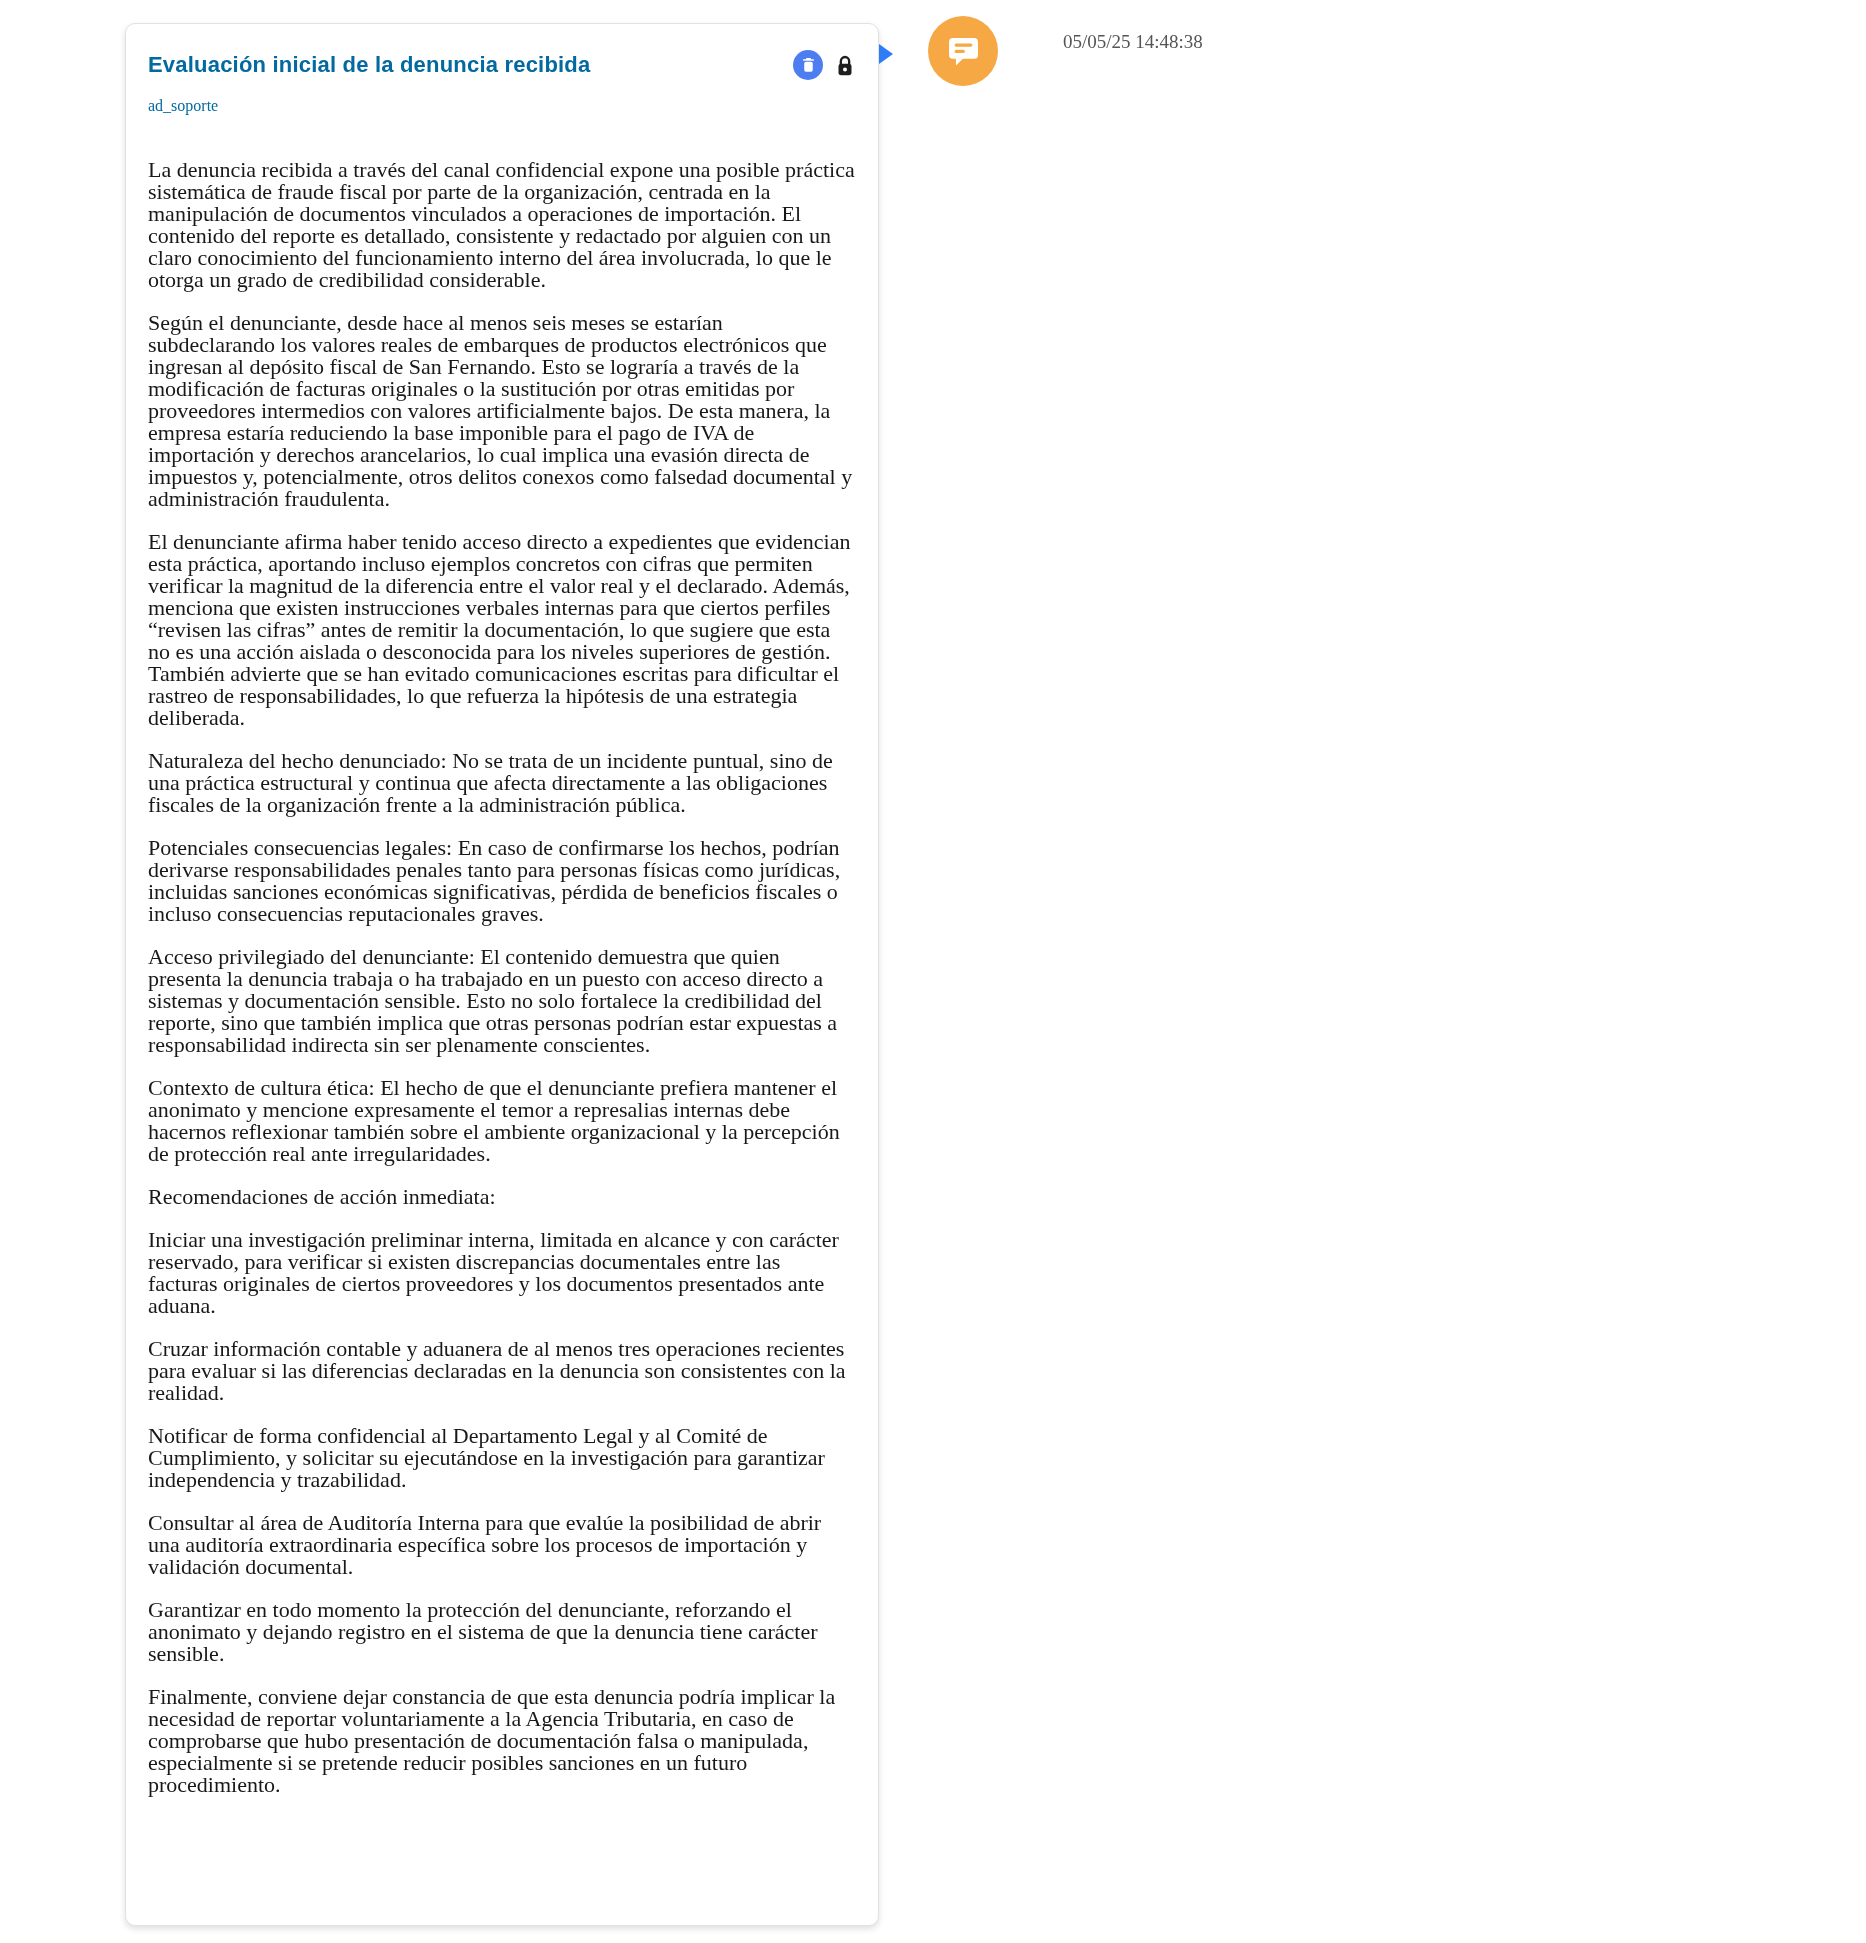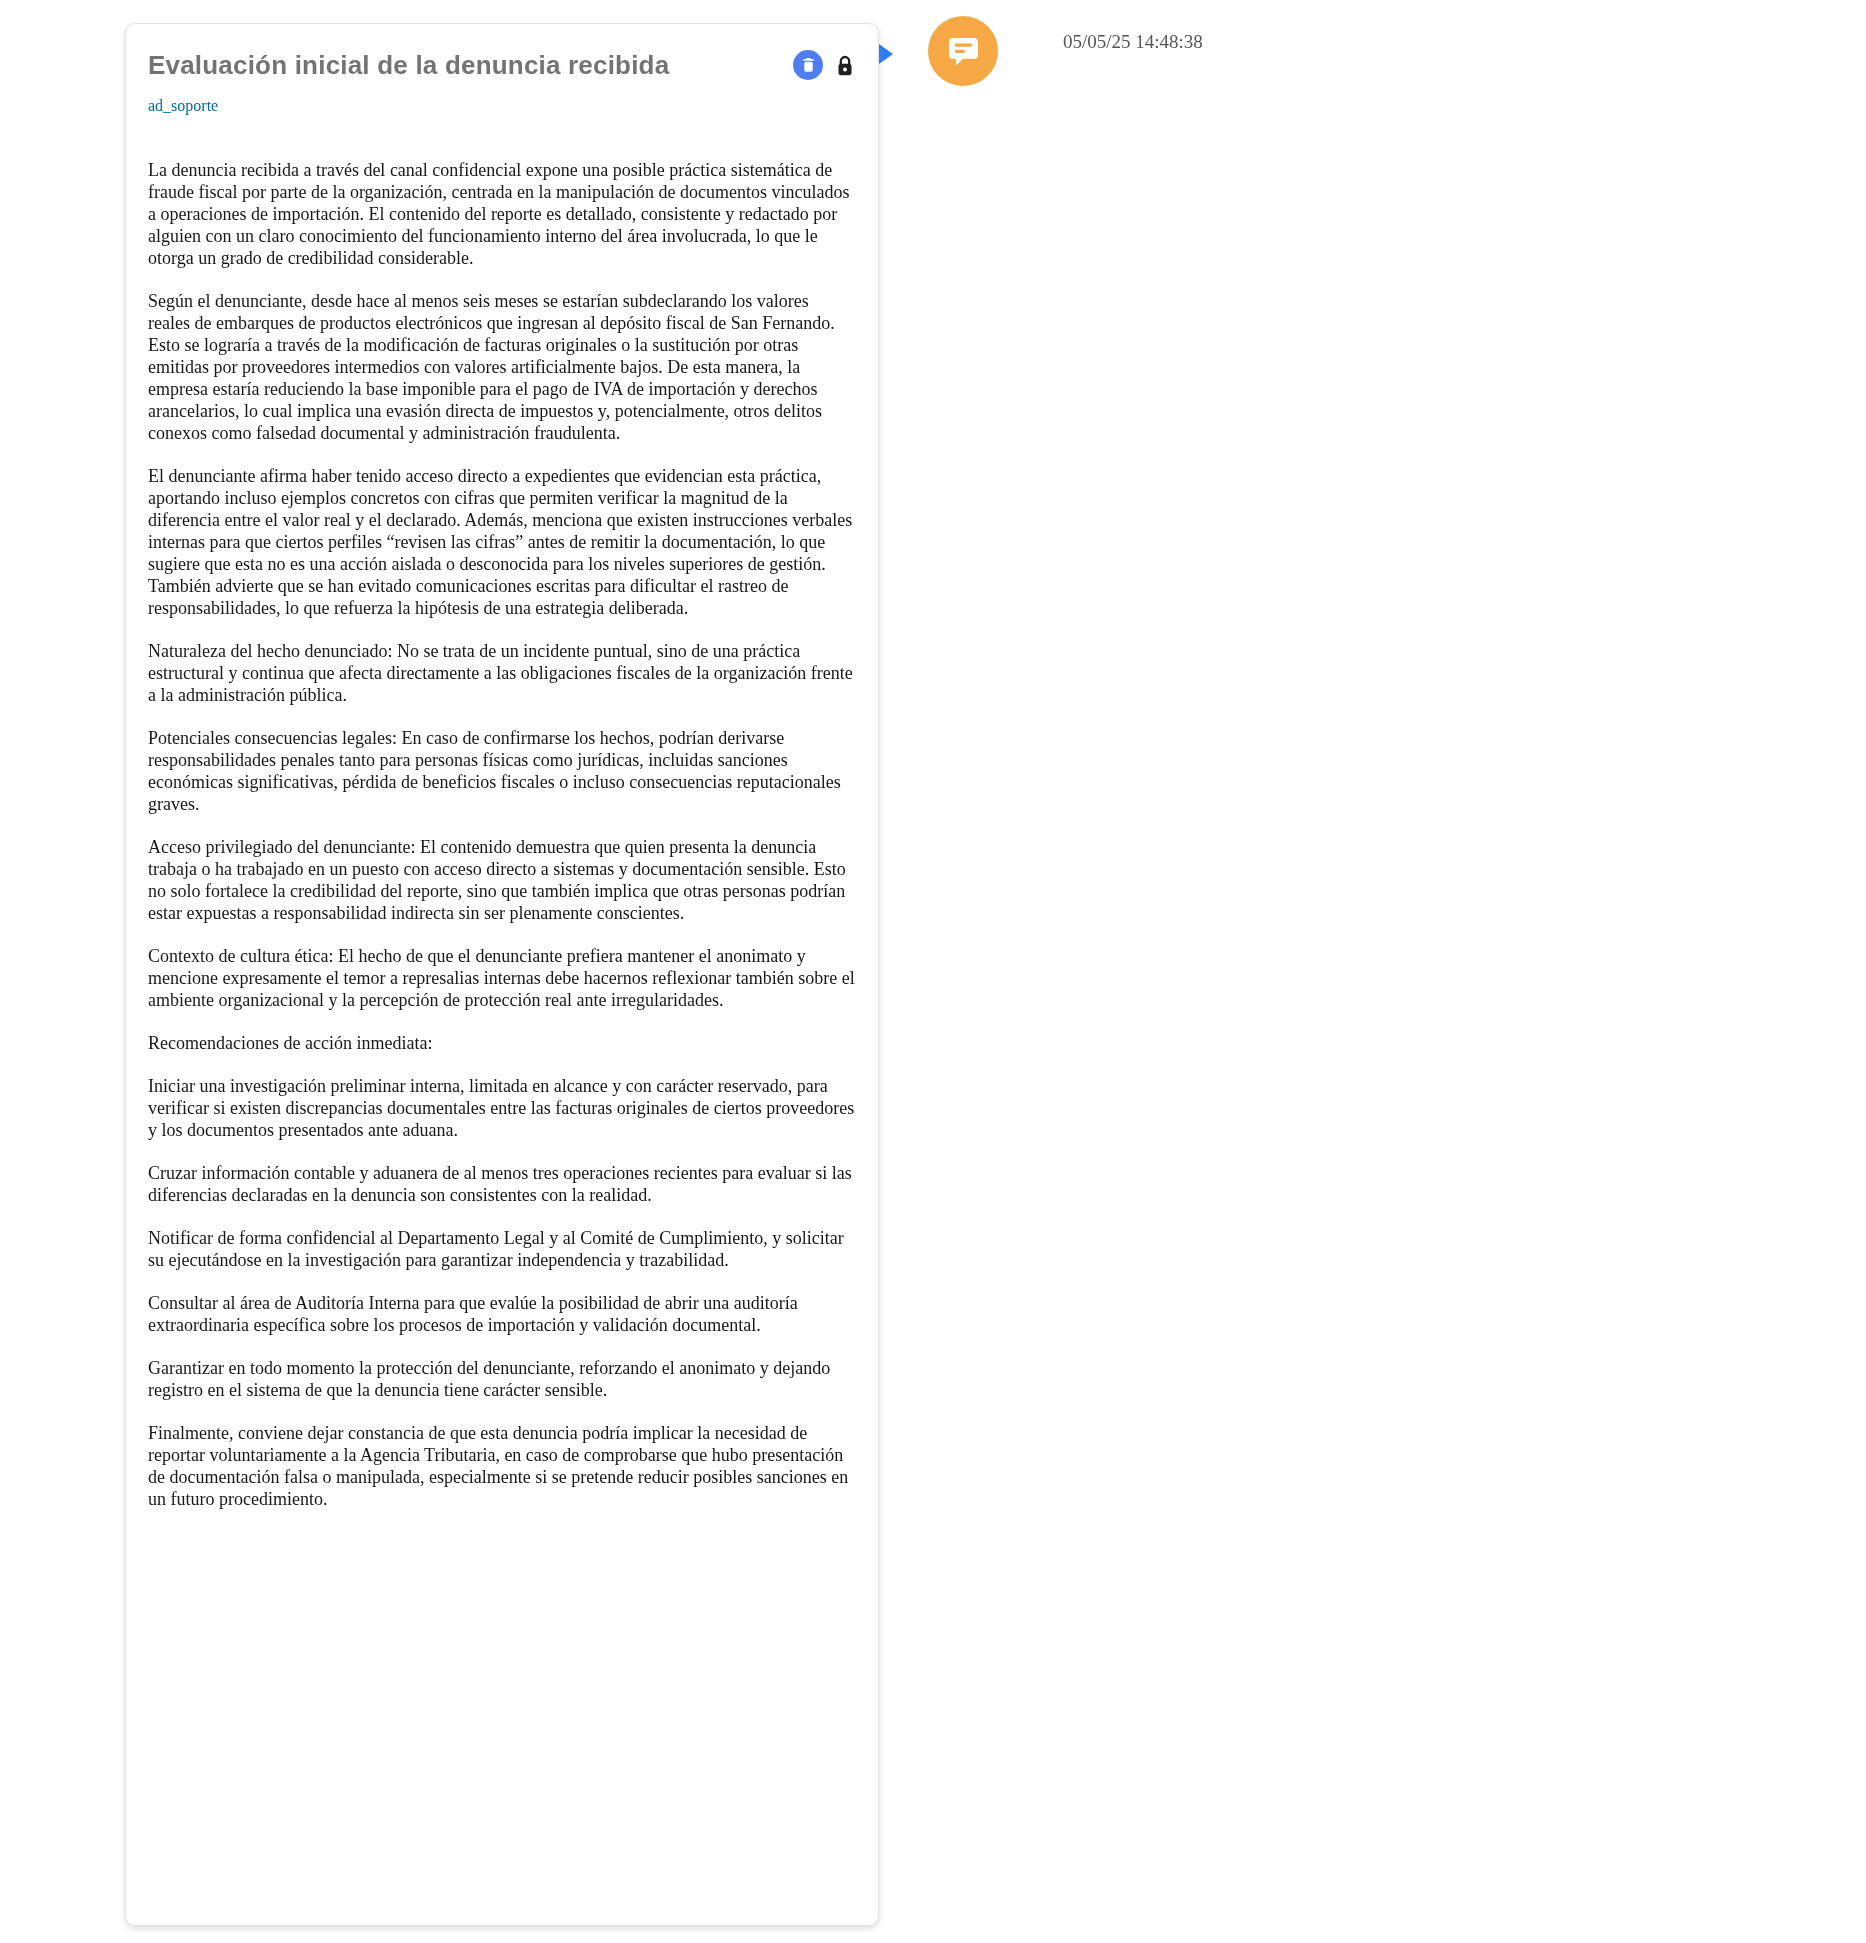--- a/index.html
+++ b/index.html
@@ -24,39 +24,39 @@
     box-sizing: border-box;
     background: #ffffff;
     border: 1px solid #e2e2e2;
     border-radius: 10px;
     box-shadow: 0 3px 6px rgba(0,0,0,0.13);
     padding: 26px 23px 20px 22px;
   }
   .card-title {
     margin: 0;
     padding-right: 120px;
-    font-size: 26px;
+    font-size: 22px;
     font-weight: 600;
     letter-spacing: 0.2px;
     line-height: 30px;
-    color: #737373;
+    color: #0369a1;
     font-family: "Liberation Sans", sans-serif;
   }
   .card-author {
     margin-top: 16px;
     font-size: 16px;
     line-height: 20px;
     color: #0369a1;
     font-family: Liberation Serif, serif;
   }
   .card-body {
     margin-top: 43px;
     width: 707px;
     font-family: "Liberation Serif", "DejaVu Serif", serif;
-    font-size: 18px;
+    font-size: 22px;
     line-height: 22px;
     color: #181818;
   }
   .card-body p {
     margin: 0 0 21px 0;
   }
   .header-icons {
     position: absolute;
     top: 26px;
     right: 23px;

